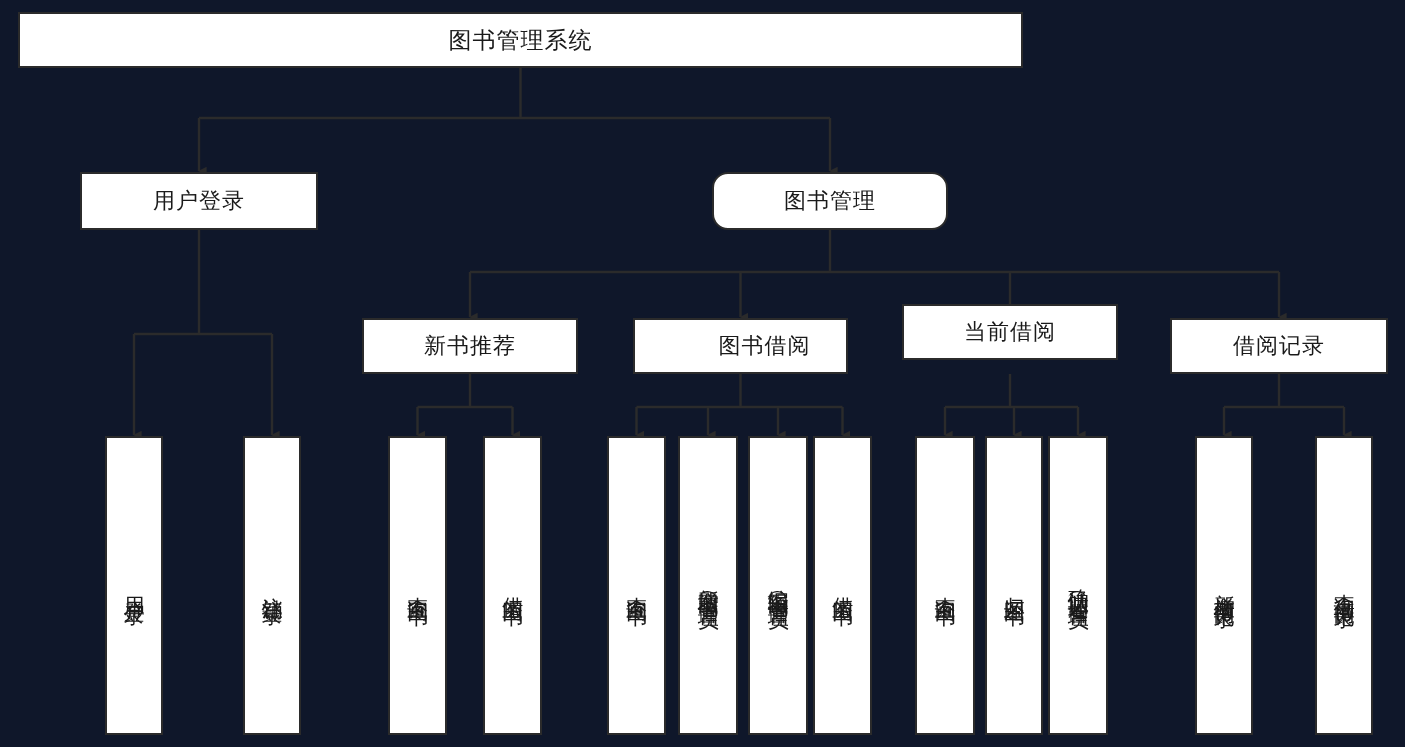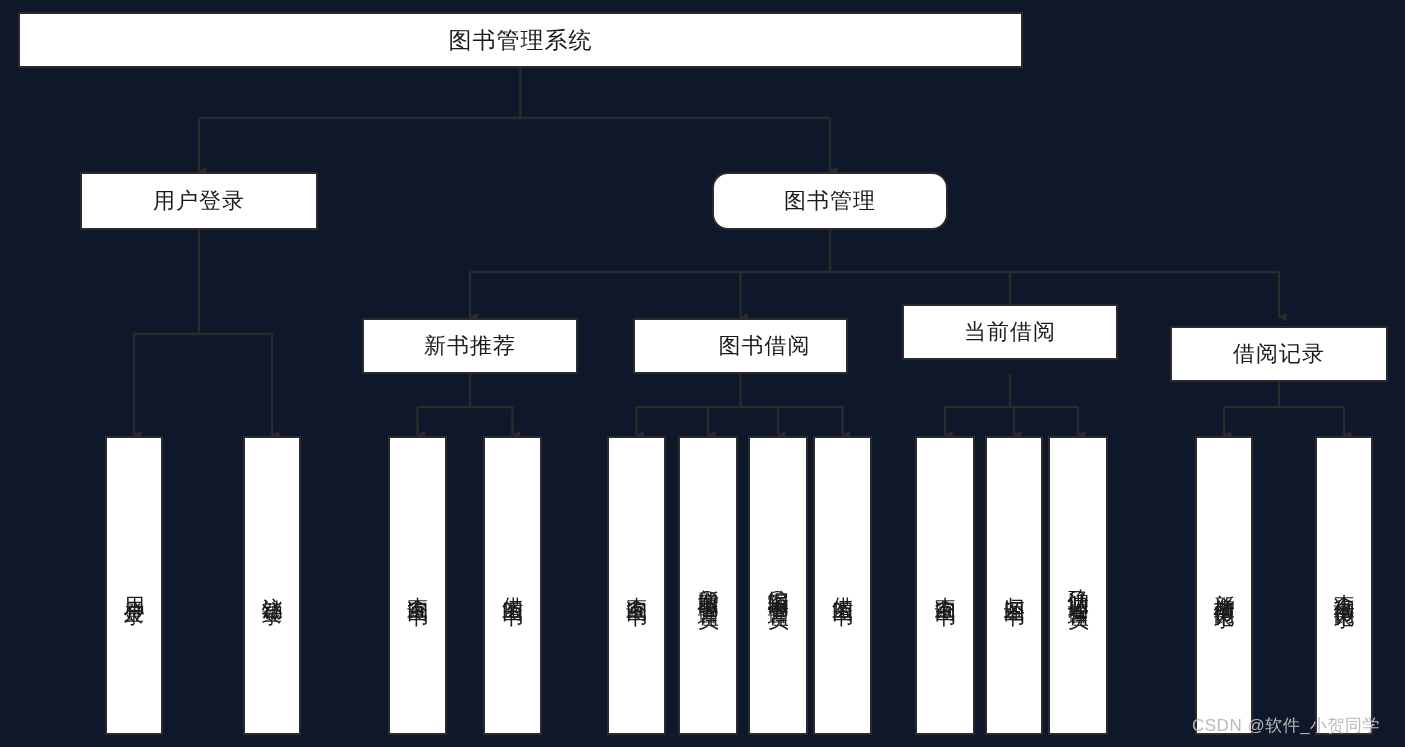--- a/index.html
+++ b/index.html
@@ -117,21 +117,21 @@
       </div>
       <div class="node level2" style="left: 362px; top: 318px; width: 216px; height: 56px;">
         <span class="label">新书推荐</span>
       </div>
       <div class="node level2" style="left: 633px; top: 318px; width: 215px; height: 56px; padding-left: 48px;">
         <span class="label">图书借阅</span>
       </div>
       <div class="node level2" style="left: 902px; top: 304px; width: 216px; height: 56px;">
         <span class="label">当前借阅</span>
       </div>
-      <div class="node level2" style="left: 1170px; top: 318px; width: 218px; height: 56px; margin-top: 8px;">
+      <div class="node level2" style="left: 1170px; top: 318px; width: 218px; height: 56px;">
         <span class="label">借阅记录</span>
       </div>
       <div class="node level3 vertical" style="left: 105px; top: 436px; width: 58px; height: 299px;">
         <span class="label">用户登录</span>
       </div>
       <div class="node level3 vertical" style="left: 243px; top: 436px; width: 58px; height: 299px;">
         <span class="label">注销登录</span>
       </div>
       <div class="node level3 vertical" style="left: 388px; top: 436px; width: 59px; height: 299px;">
         <span class="label">查询图书</span>
@@ -161,14 +161,13 @@
         <span class="label">确认归还（管理员）</span>
       </div>
       <div class="node level3 vertical" style="left: 1195px; top: 436px; width: 58px; height: 299px;">
         <span class="label">新增借阅记录</span>
       </div>
       <div class="node level3 vertical" style="left: 1315px; top: 436px; width: 58px; height: 299px;">
         <span class="label">查询借阅记录</span>
       </div>
     </div>
 
-  <div class="watermark" style="left:1192px; top:714px;">CSDN @软件_小贺同学</div>
 </div>
 
 </body></html>

